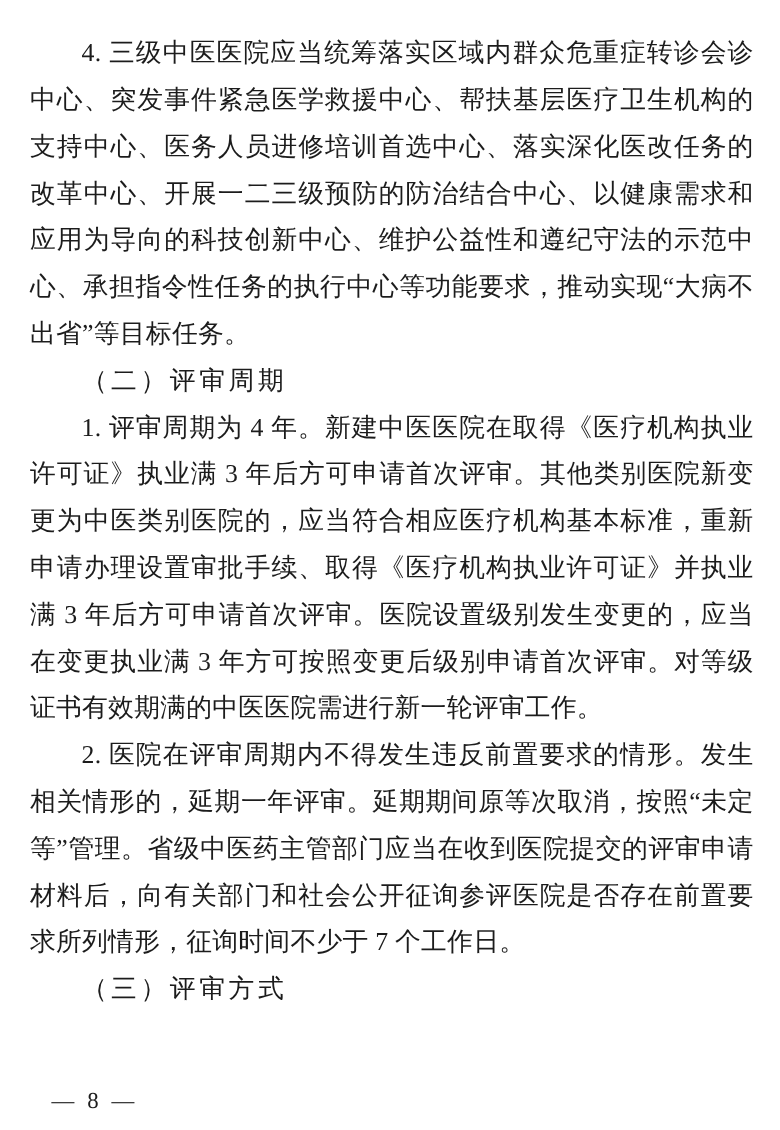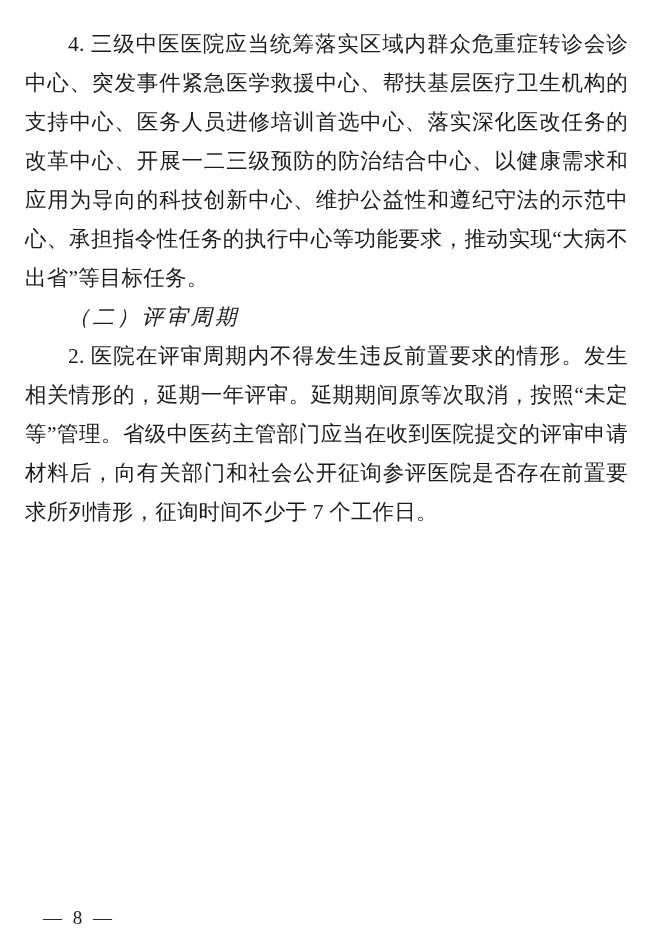--- a/index.html
+++ b/index.html
@@ -31,37 +31,38 @@
     line-height: 39px;
     text-indent: 2em;
     text-align: justify;
     text-align-last: left;
     text-justify: inter-character;
     letter-spacing: 0.2px;
   }
   .doc-body p.heading {
     letter-spacing: 3px;
     text-align: center;
-    font-style: italic;
   }
   .page-footer {
     position: absolute;
     left: 43px;
     top: 903px;
     font-size: 19px;
     line-height: 30px;
     letter-spacing: 3px;
     color: #1c1c1c;
     font-family: "Liberation Serif", "DejaVu Serif", serif;
   }
 </style>
 </head>
 <body>
 
 <div class="doc-page">
   <div class="doc-body">
     <p>4. 三级中医医院应当统筹落实区域内群众危重症转诊会诊中心、突发事件紧急医学救援中心、帮扶基层医疗卫生机构的支持中心、医务人员进修培训首选中心、落实深化医改任务的改革中心、开展一二三级预防的防治结合中心、以健康需求和应用为导向的科技创新中心、维护公益性和遵纪守法的示范中心、承担指令性任务的执行中心等功能要求，推动实现“大病不出省”等目标任务。</p>
     <p class="heading">（二）评审周期</p>
+    <p>1. 评审周期为 4 年。新建中医医院在取得《医疗机构执业许可证》执业满 3 年后方可申请首次评审。其他类别医院新变更为中医类别医院的，应当符合相应医疗机构基本标准，重新申请办理设置审批手续、取得《医疗机构执业许可证》并执业满 3 年后方可申请首次评审。医院设置级别发生变更的，应当在变更执业满 3 年方可按照变更后级别申请首次评审。对等级证书有效期满的中医医院需进行新一轮评审工作。</p>
     <p>2. 医院在评审周期内不得发生违反前置要求的情形。发生相关情形的，延期一年评审。延期期间原等次取消，按照“未定等”管理。省级中医药主管部门应当在收到医院提交的评审申请材料后，向有关部门和社会公开征询参评医院是否存在前置要求所列情形，征询时间不少于 7 个工作日。</p>
+    <p class="heading">（三）评审方式</p>
   </div>
 
   <div class="page-footer">— 8 —</div>
 </div>
 
 </body></html>

